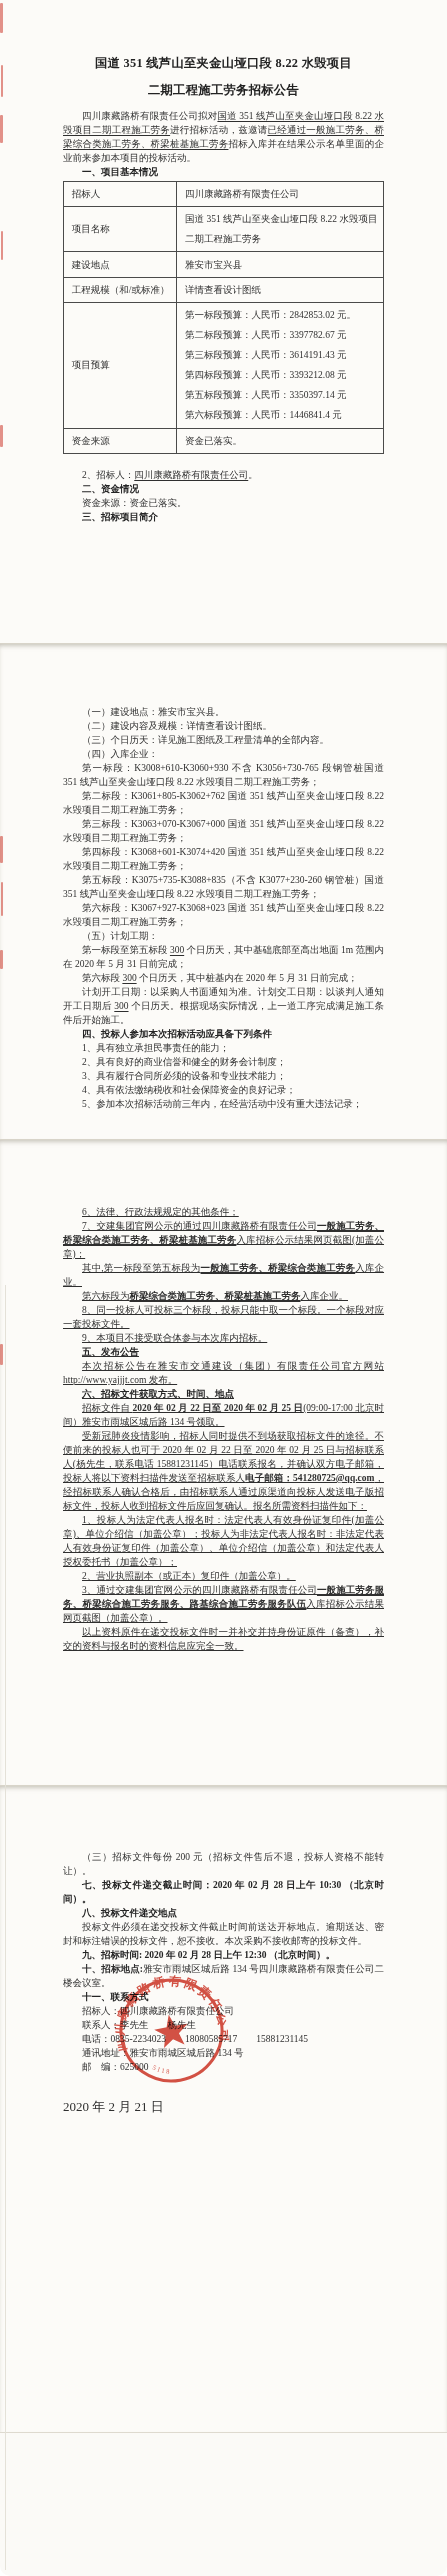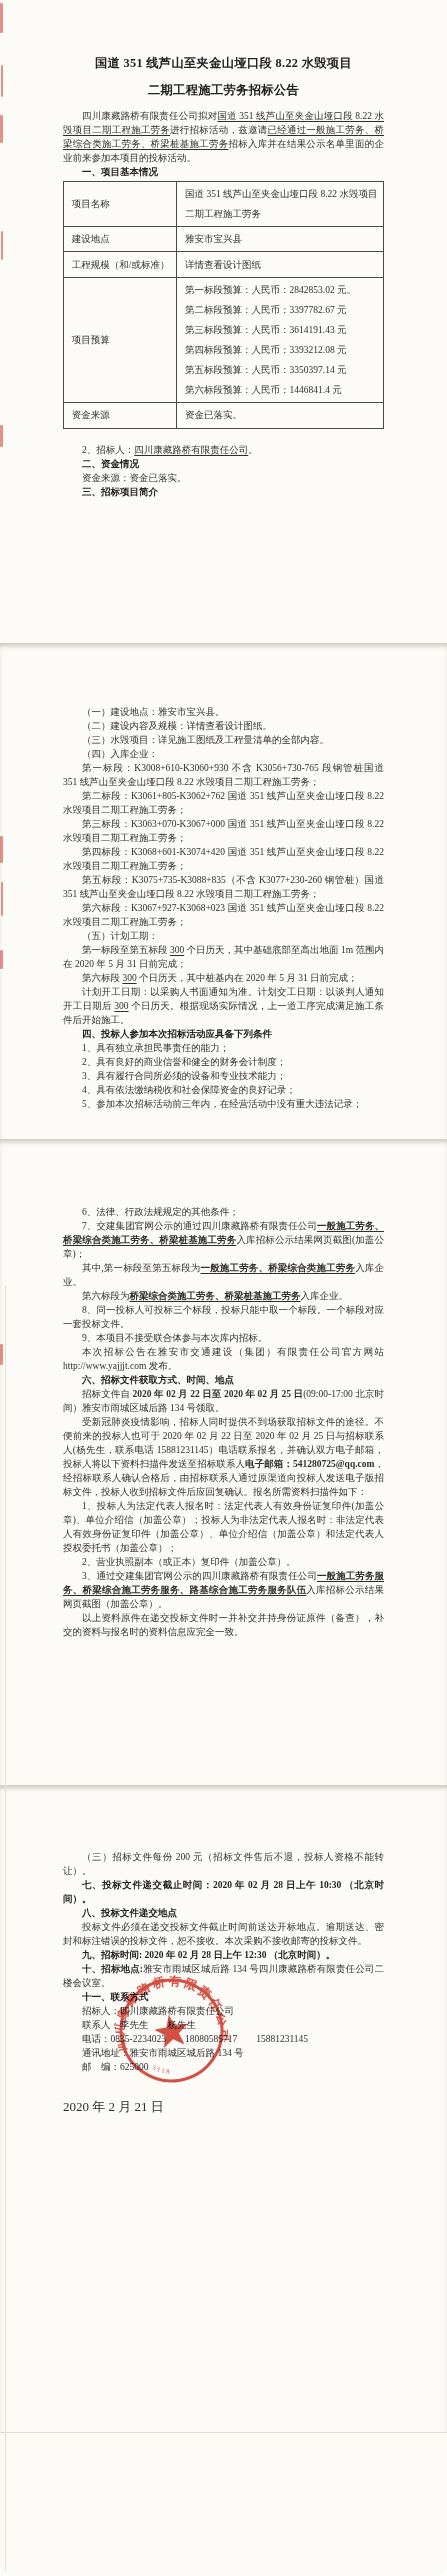--- a/index.html
+++ b/index.html
@@ -9,21 +9,21 @@
     font-family:"Liberation Serif","DejaVu Serif",serif;
     color:#2f2f2f;
     border-radius:10px;
   }
   .page{
     position:relative;box-sizing:border-box;width:447px;overflow:hidden;
     padding:0 63px;background:#fcfbf8;
   }
   #p1{height:643px;padding-top:50px;}
   #p2{height:496px;padding-top:61px;}
-  #p3{height:646px;padding-top:65px;}
+  #p3{height:646px;padding-top:65px;text-decoration:underline;}
   #p4{height:648px;padding-top:64px;}
   .page ~ .page{
     border-top:1.1px solid #d8d4c9;
     box-shadow:inset 0 3.4px 5px -2.2px rgba(130,123,105,.5);
   }
   #p4{border-bottom:1.7px solid #dedacf;}
   .doc-title{margin:0 0 4.5px 0;text-align:center;font-size:12.3px;font-weight:700;
     line-height:27px;letter-spacing:0.3px;color:#222;}
   p{margin:0;font-size:9.5px;line-height:14px;text-align:justify;}
   .ind{text-indent:2em;}
@@ -62,20 +62,26 @@
   <section class="page" id="p1">
       <div class="doc-title">
         <div>国道 351 线芦山至夹金山垭口段 8.22 水毁项目</div>
         <div>二期工程施工劳务招标公告</div>
       </div>
       <p class="ind"><span>四川康藏路桥有限责任公司拟对</span><span class="u ">国道 351 线芦山至夹金山垭口段 8.22 水毁项目二期工程施工劳务</span><span>进行招标活动，兹邀请</span><span class="u ">已经通过一般施工劳务、桥梁综合类施工劳务、桥梁桩基施工劳务</span><span>招标入库并在结果公示名单里面的企业前来参加本项目的投标活动。</span></p>
       <p class="h ind">一、项目基本情况</p>
       <table class="info-table">
         <tbody>
           <tr>
+            <td class="lab">招标人</td>
+            <td class="val">
+              <div class="tl">四川康藏路桥有限责任公司</div>
+            </td>
+          </tr>
+          <tr>
             <td class="lab">项目名称</td>
             <td class="val">
               <div class="tl">国道 351 线芦山至夹金山垭口段 8.22 水毁项目</div>
               <div class="tl">二期工程施工劳务</div>
             </td>
           </tr>
           <tr>
             <td class="lab">建设地点</td>
             <td class="val">
               <div class="tl">雅安市宝兴县</div>
@@ -107,21 +113,21 @@
         </tbody>
       </table>
       <p class="ind"><span>2、招标人：</span><span class="u ">四川康藏路桥有限责任公司</span><span>。</span></p>
       <p class="h ind">二、资金情况</p>
       <p class="ind"><span>资金来源：资金已落实。</span></p>
       <p class="h ind">三、招标项目简介</p>
     </section>
   <section class="page" id="p2">
       <p class="ind"><span>（一）建设地点：雅安市宝兴县。</span></p>
       <p class="ind"><span>（二）建设内容及规模：详情查看设计图纸。</span></p>
-      <p class="ind"><span>（三）水毁项目：详见施工图纸及工程量清单的全部内容。</span></p>
+      <p class="ind"><span>（三）个日历天：详见施工图纸及工程量清单的全部内容。</span></p>
       <p class="ind"><span>（四）入库企业：</span></p>
       <p class="ind"><span>第一标段：K3008+610-K3060+930 不含 K3056+730-765 段钢管桩国道 351 线芦山至夹金山垭口段 8.22 水毁项目二期工程施工劳务；</span></p>
       <p class="ind"><span>第二标段：K3061+805-K3062+762 国道 351 线芦山至夹金山垭口段 8.22 水毁项目二期工程施工劳务；</span></p>
       <p class="ind"><span>第三标段：K3063+070-K3067+000 国道 351 线芦山至夹金山垭口段 8.22 水毁项目二期工程施工劳务；</span></p>
       <p class="ind"><span>第四标段：K3068+601-K3074+420 国道 351 线芦山至夹金山垭口段 8.22 水毁项目二期工程施工劳务；</span></p>
       <p class="ind"><span>第五标段：K3075+735-K3088+835（不含 K3077+230-260 钢管桩）国道 351 线芦山至夹金山垭口段 8.22 水毁项目二期工程施工劳务；</span></p>
       <p class="ind"><span>第六标段：K3067+927-K3068+023 国道 351 线芦山至夹金山垭口段 8.22 水毁项目二期工程施工劳务；</span></p>
       <p class="ind"><span>（五）计划工期：</span></p>
       <p class="ind"><span>第一标段至第五标段 </span><span class="u ">300</span><span> 个日历天，其中基础底部至高出地面 1m 范围内在 2020 年 5 月 31 日前完成；</span></p>
       <p class="ind"><span>第六标段 </span><span class="u ">300</span><span> 个日历天，其中桩基内在 2020 年 5 月 31 日前完成；</span></p>
@@ -133,20 +139,21 @@
       <p class="ind"><span>4、具有依法缴纳税收和社会保障资金的良好记录；</span></p>
       <p class="ind"><span>5、参加本次招标活动前三年内，在经营活动中没有重大违法记录；</span></p>
     </section>
   <section class="page" id="p3">
       <p class="ind"><span>6、法律、行政法规规定的其他条件；</span></p>
       <p class="ind"><span>7、交建集团官网公示的通过四川康藏路桥有限责任公司</span><span class="u b">一般施工劳务、桥梁综合类施工劳务、桥梁桩基施工劳务</span><span>入库招标公示结果网页截图(加盖公章)；</span></p>
       <p class="ind"><span>其中,第一标段至第五标段为</span><span class="u b">一般施工劳务、桥梁综合类施工劳务</span><span>入库企业。</span></p>
       <p class="ind"><span>第六标段为</span><span class="u b">桥梁综合类施工劳务、桥梁桩基施工劳务</span><span>入库企业。</span></p>
       <p class="ind"><span>8、同一投标人可投标三个标段，投标只能中取一个标段。一个标段对应一套投标文件。</span></p>
       <p class="ind"><span>9、本项目不接受联合体参与本次库内招标。</span></p>
+      <p class="h ind">五、发布公告</p>
       <p class="ind"><span>本次招标公告在雅安市交通建设（集团）有限责任公司官方网站 http://www.yajjjt.com 发布。</span></p>
       <p class="h ind">六、招标文件获取方式、时间、地点</p>
       <p class="ind"><span>招标文件自 </span><span class="b">2020 年 02 月 22 日至 2020 年 02 月 25 日</span><span>(09:00-17:00 北京时间）雅安市雨城区城后路 134 号领取。</span></p>
       <p class="ind"><span>受新冠肺炎疫情影响，招标人同时提供不到场获取招标文件的途径。不便前来的投标人也可于 2020 年 02 月 22 日至 2020 年 02 月 25 日与招标联系人(杨先生，联系电话 15881231145）电话联系报名，并确认双方电子邮箱，投标人将以下资料扫描件发送至招标联系人</span><span class="b">电子邮箱：541280725@qq.com</span><span>，经招标联系人确认合格后，由招标联系人通过原渠道向投标人发送电子版招标文件，投标人收到招标文件后应回复确认。报名所需资料扫描件如下：</span></p>
       <p class="ind"><span>1、投标人为法定代表人报名时：法定代表人有效身份证复印件(加盖公章)、单位介绍信（加盖公章）；投标人为非法定代表人报名时：非法定代表人有效身份证复印件（加盖公章）、单位介绍信（加盖公章）和法定代表人授权委托书（加盖公章）；</span></p>
       <p class="ind"><span>2、营业执照副本（或正本）复印件（加盖公章）。</span></p>
       <p class="ind"><span>3、通过交建集团官网公示的四川康藏路桥有限责任公司</span><span class="u b">一般施工劳务服务、桥梁综合施工劳务服务、路基综合施工劳务服务队伍</span><span>入库招标公示结果网页截图（加盖公章）。</span></p>
       <p class="ind"><span>以上资料原件在递交投标文件时一并补交并持身份证原件（备查），补交的资料与报名时的资料信息应完全一致。</span></p>
     </section>
   <section class="page" id="p4">

